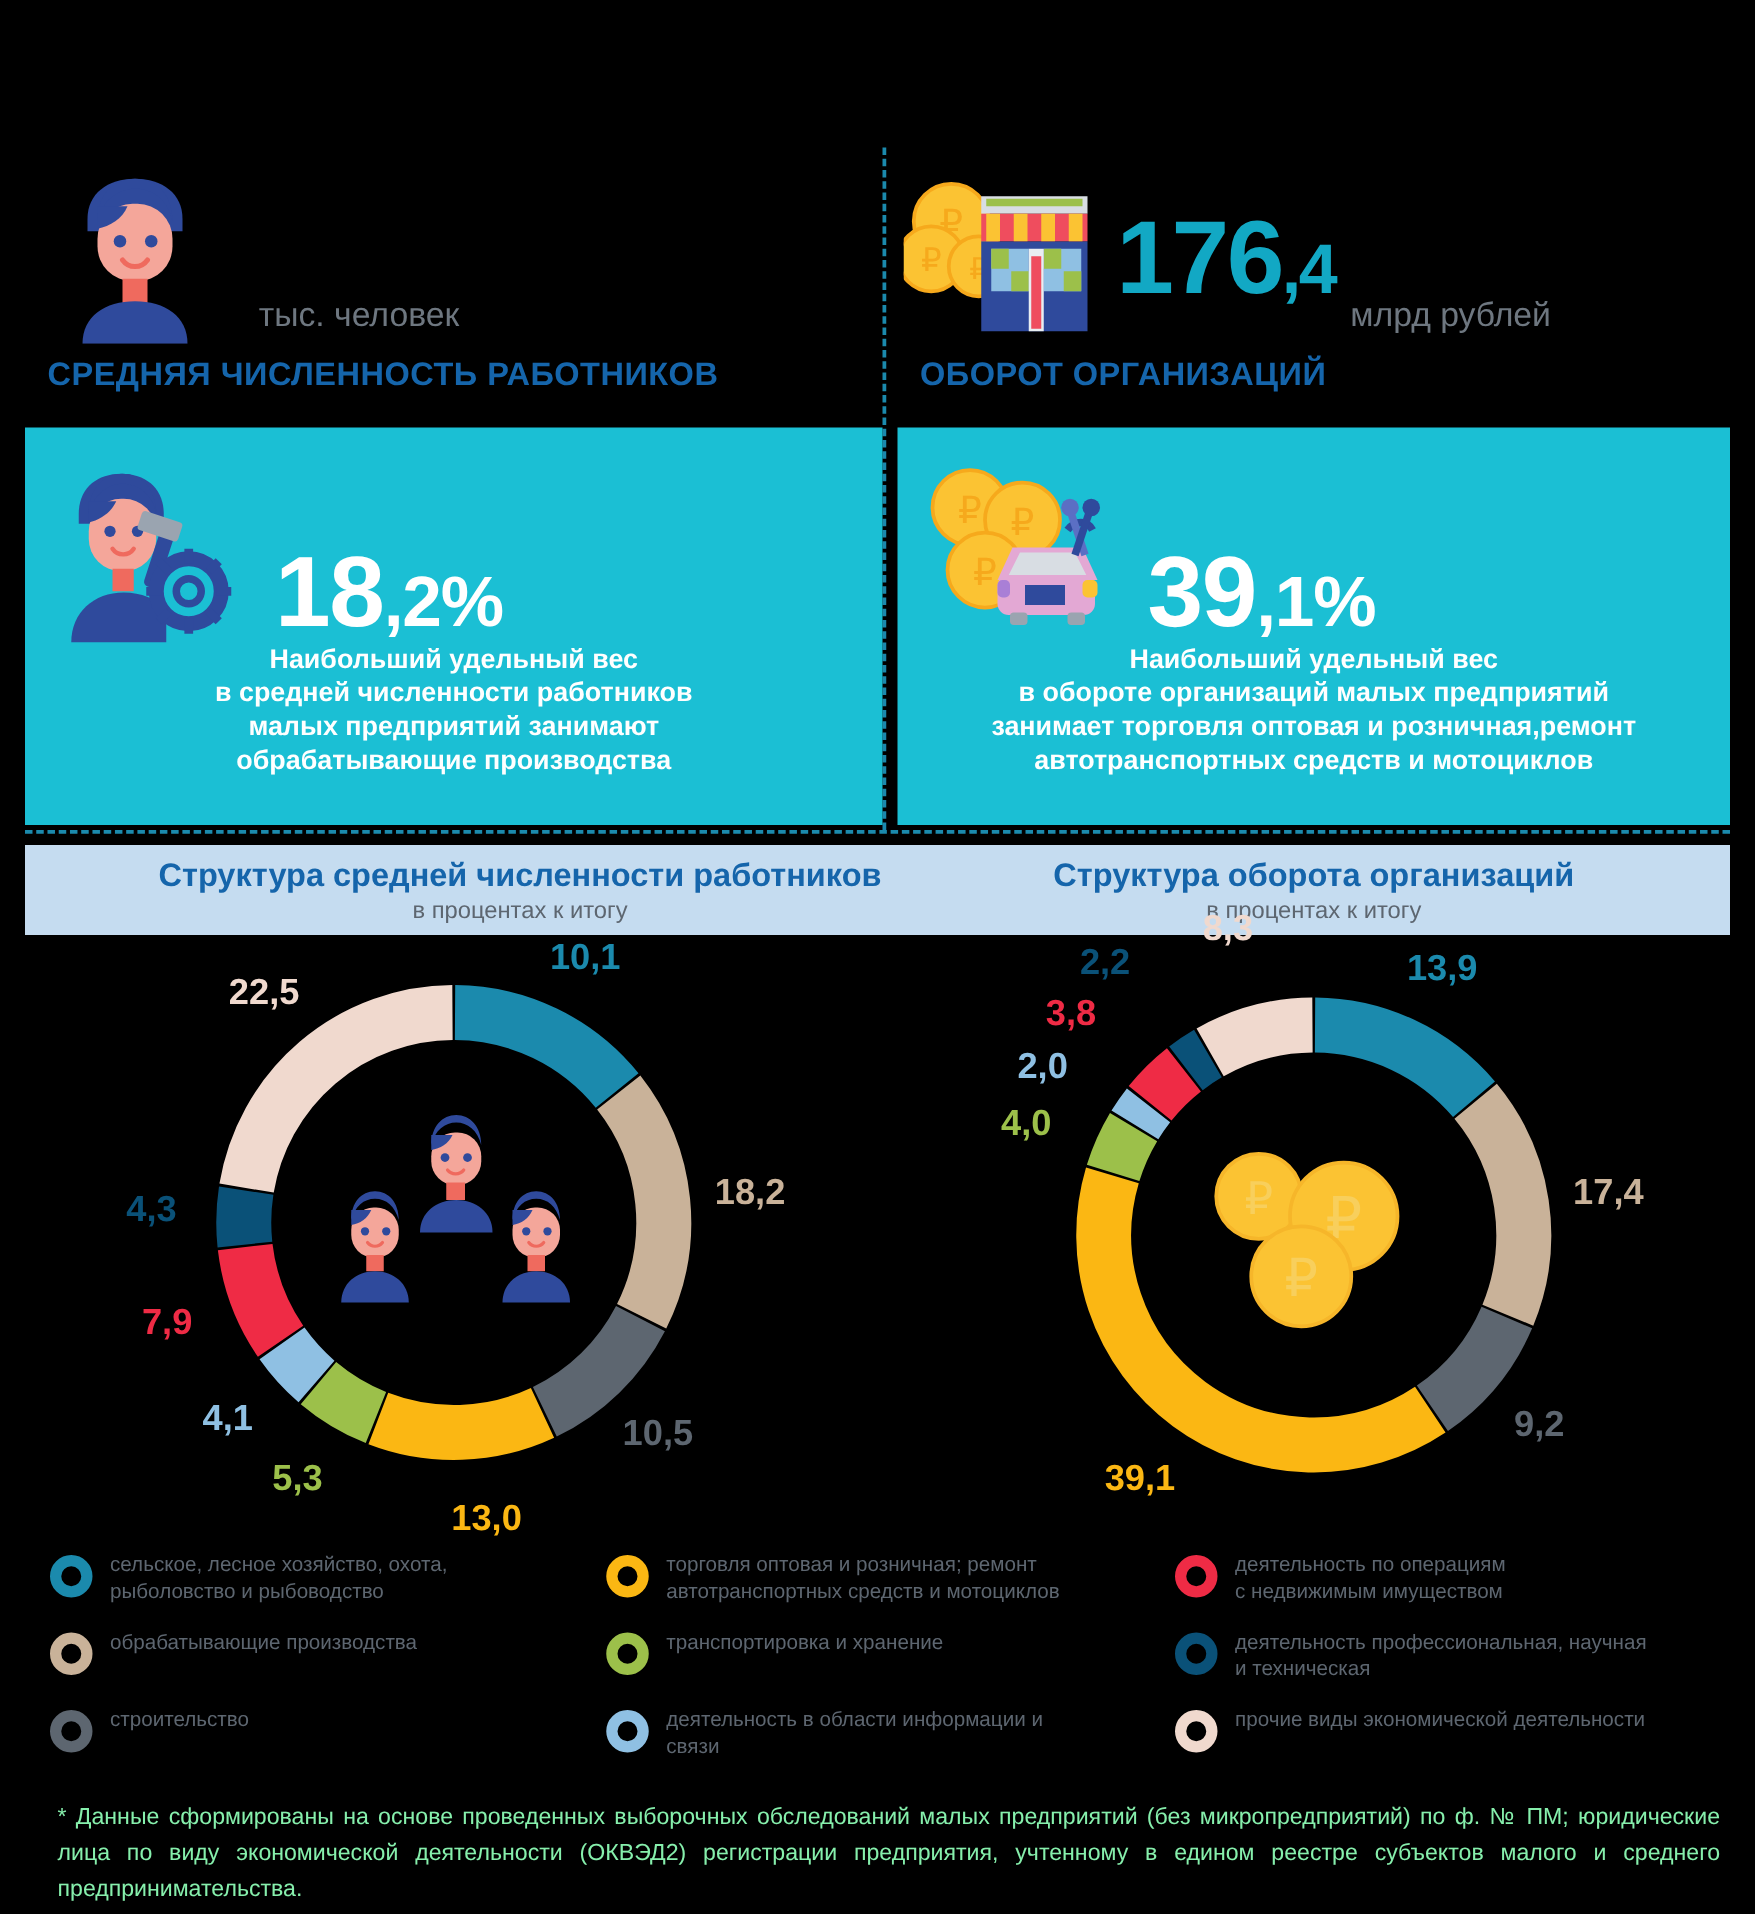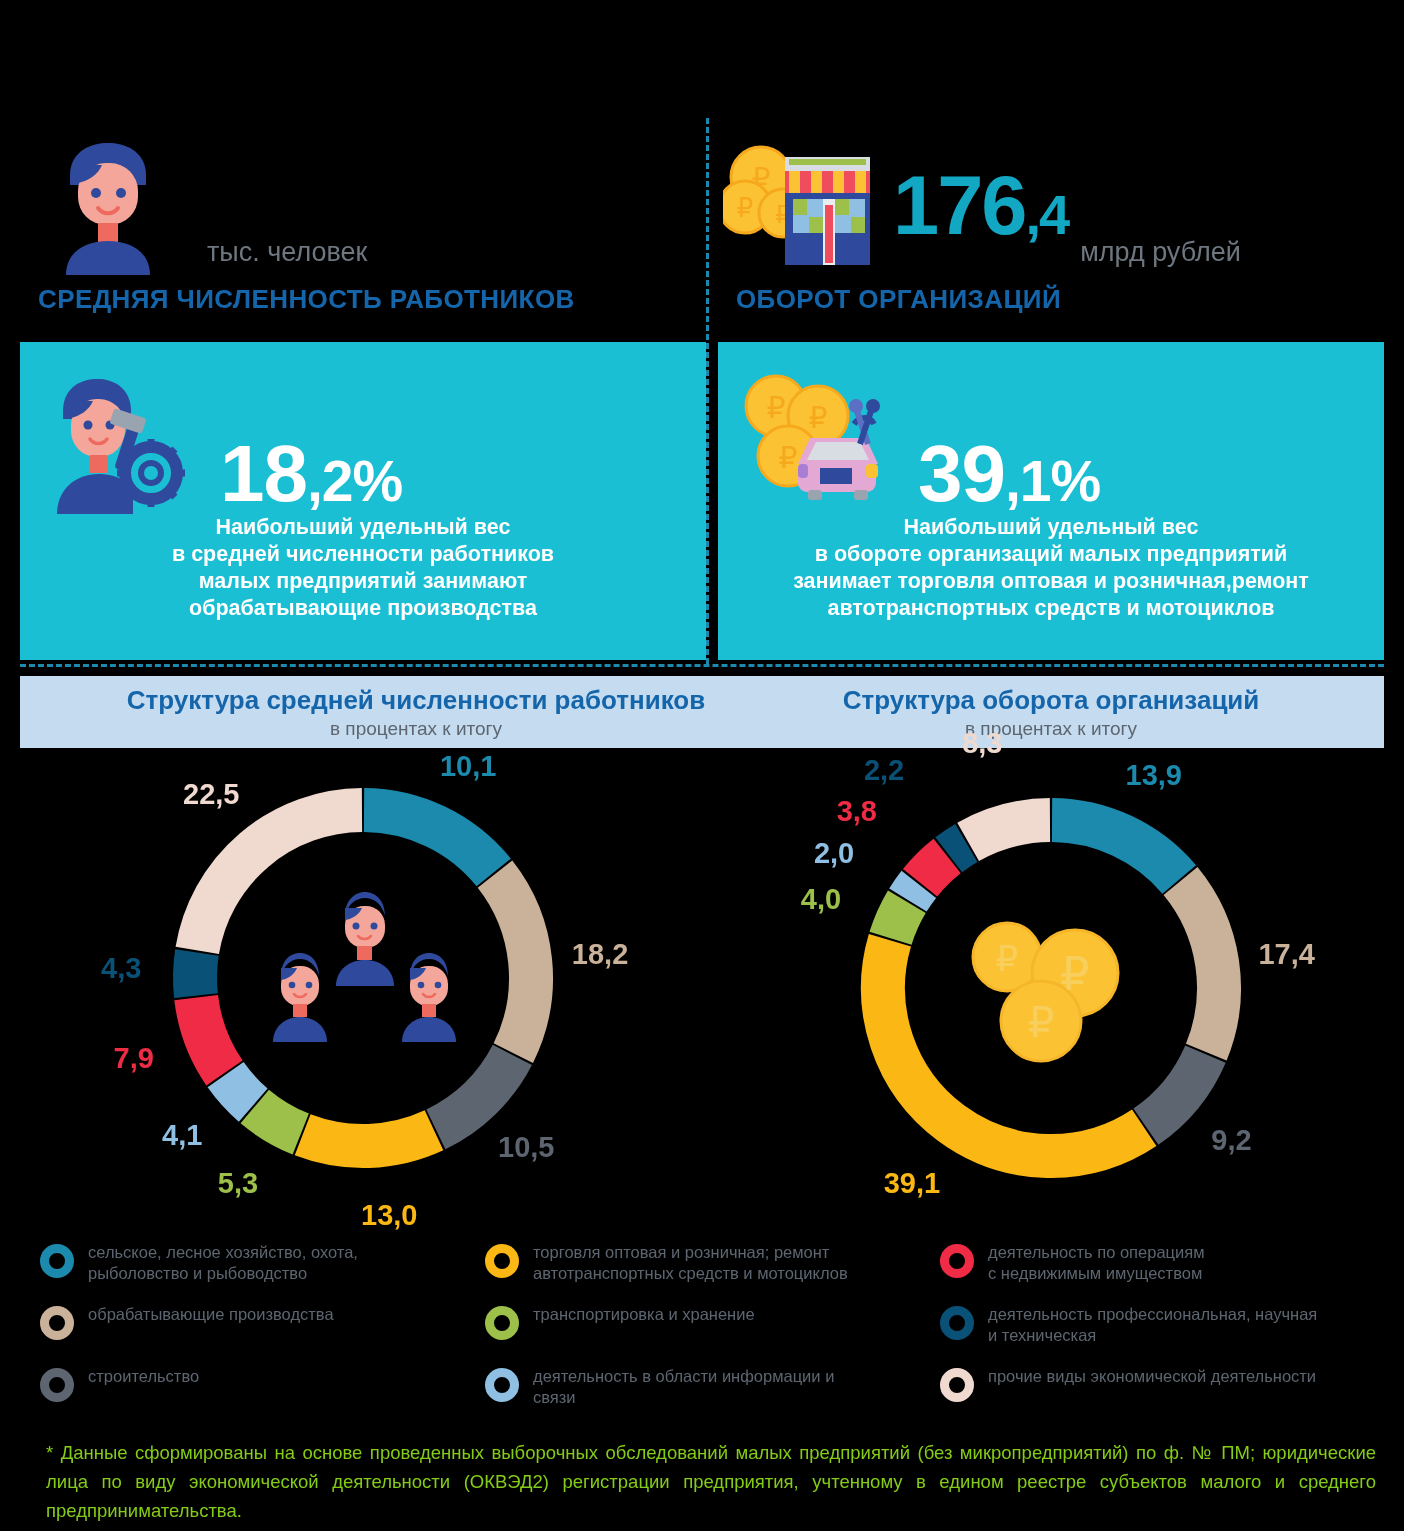--- a/index.html
+++ b/index.html
@@ -57,21 +57,21 @@
   .dlabel{position:absolute;font-size:29px;font-weight:700;white-space:nowrap;}
 
   
   .legend{position:absolute;left:40px;top:1238px;width:1350px;height:180px;
           display:grid;grid-template-columns:445px 455px 450px;grid-auto-rows:62px;column-gap:0;}
   .litem{display:flex;align-items:flex-start;padding-top:4px;}
   .lring{width:34px;height:34px;border-radius:50%;border:9px solid #000;box-sizing:border-box;flex:0 0 34px;margin-top:2px;}
   .ltext{color:#5d6670;font-size:16.5px;line-height:21px;margin-left:14px;}
 
   
-  .foot{position:absolute;left:46px;top:1438px;width:1330px;color:#84cc16;font-size:18.5px;
+  .foot{position:absolute;left:46px;top:1438px;width:1330px;color:#86efac;font-size:18.5px;
         line-height:29px;text-align:justify;}
 </style>
 </head>
 <body>
 
 <div class="page">
 
 
   <div class="vdiv"></div>
   <div class="hdiv"></div>

